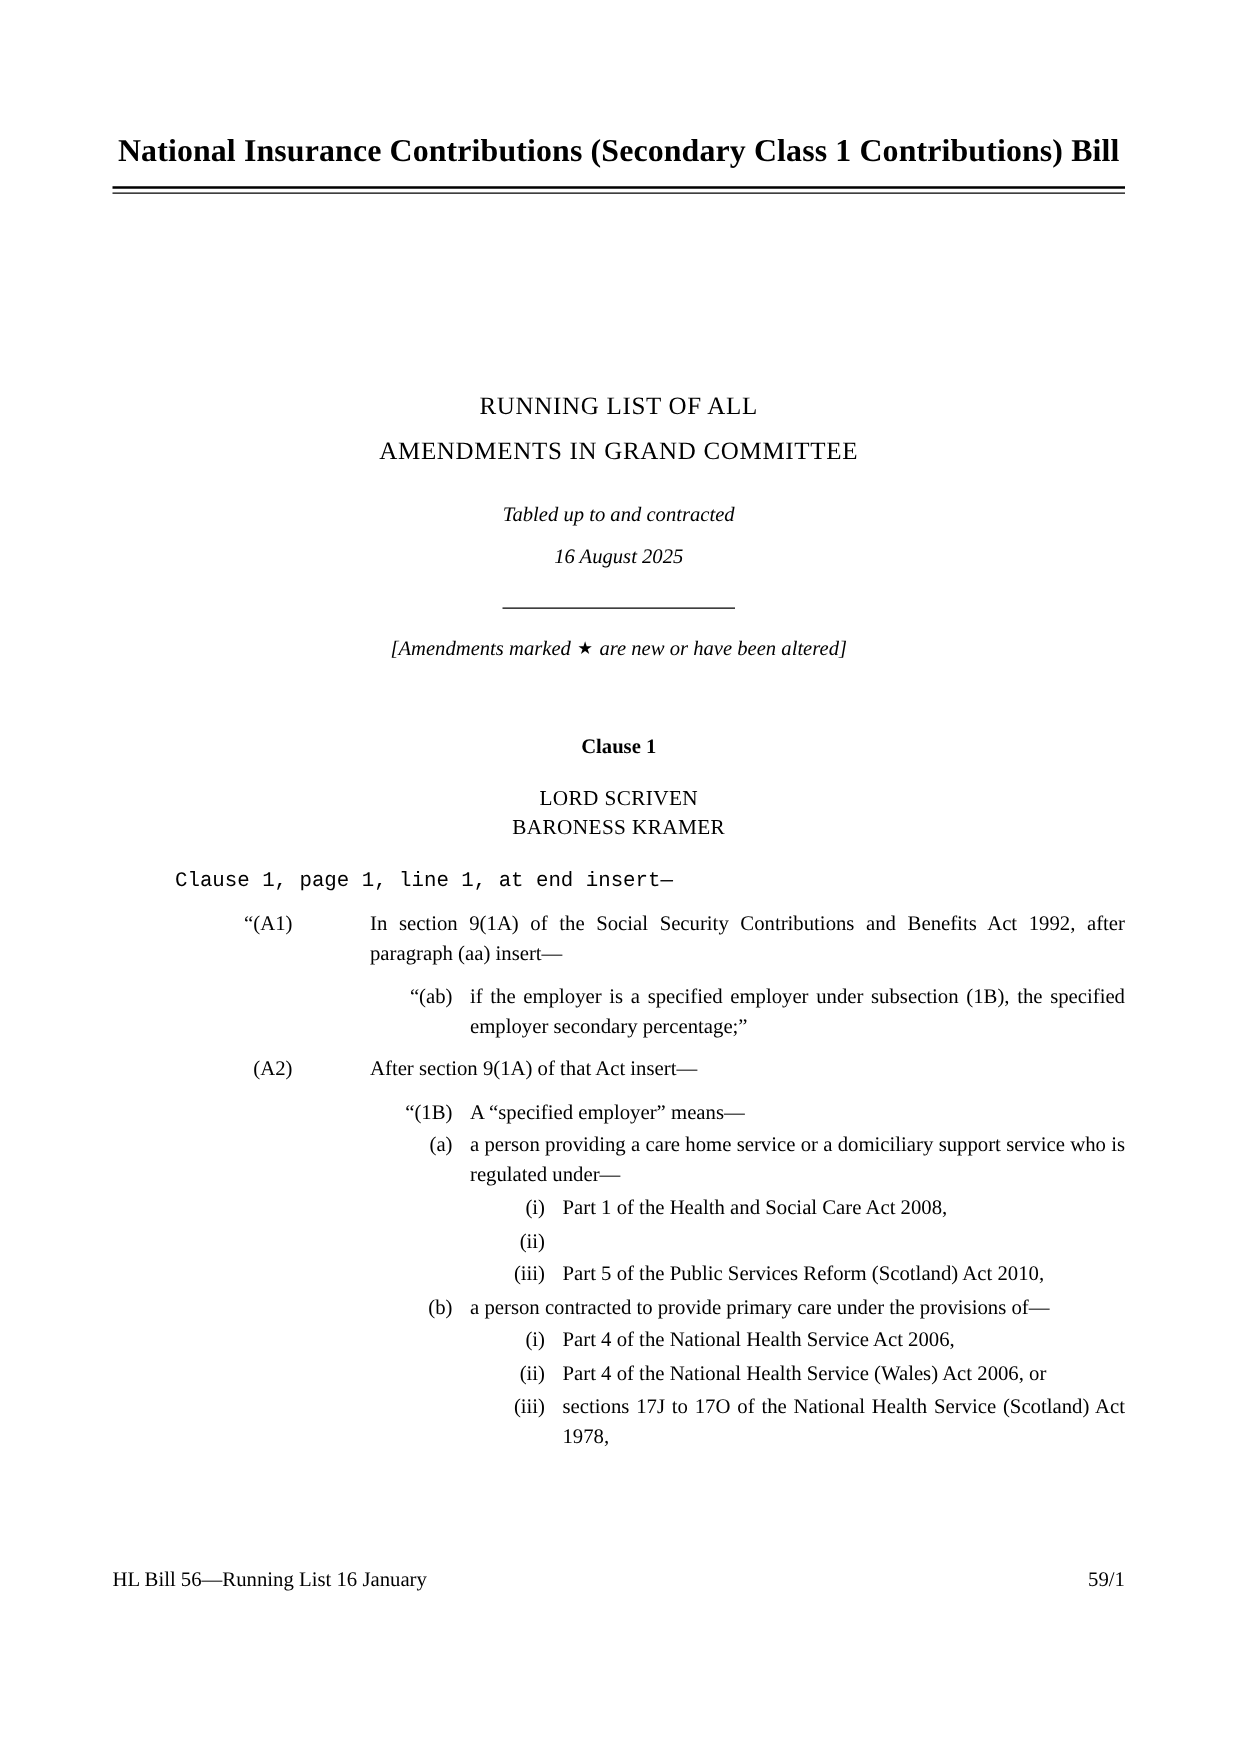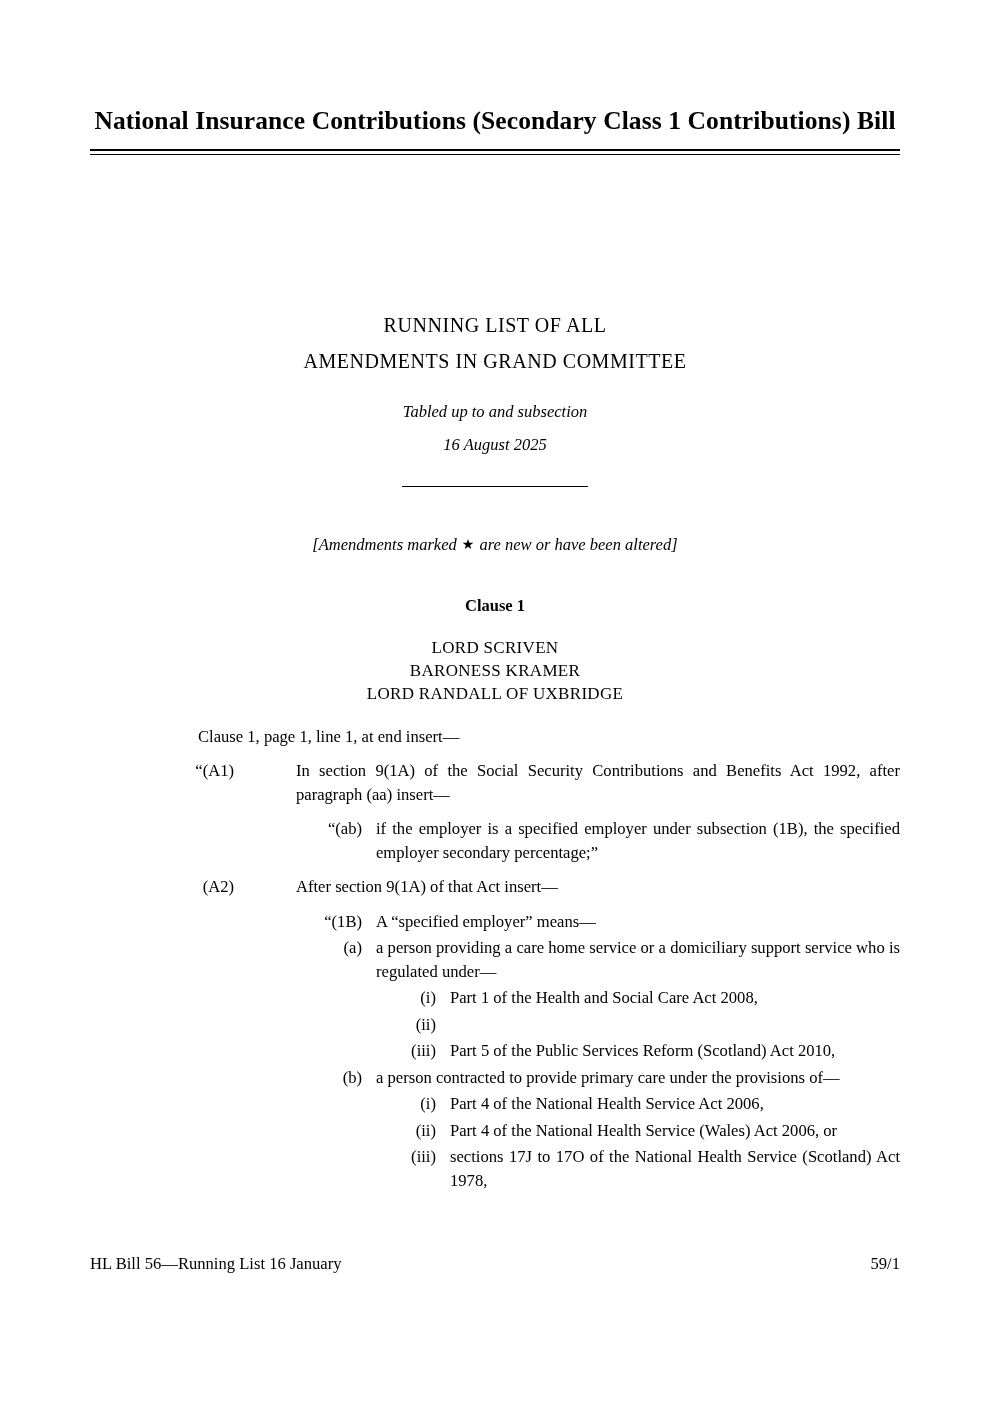--- a/index.html
+++ b/index.html
@@ -62,56 +62,57 @@
   .rule-short {
     width: 186px;
     margin: 25px auto 0 auto;
     border-top: 1.3px solid #000;
   }
 
   .star-note {
     text-align: center;
     font-style: italic;
     font-size: 16.5px;
-    margin-top: 48px;
+    margin-top: 22px;
   }
   .star-note .star {
     font-style: normal;
     font-size: 14px;
     vertical-align: 1px;
     padding: 0 1px;
   }
 
   
   .clause-heading {
     text-align: center;
     font-weight: bold;
     font-size: 16.5px;
-    margin-top: 41px;
+    margin-top: 58px;
   }
   .sponsors {
     text-align: center;
     margin-top: 20px;
   }
   .sponsor {
     font-size: 17px;
     line-height: 23px;
     letter-spacing: 0.3px;
   }
 
   
   .amend-body {
     margin-top: 20px;
     font-size: 16.6px;
     line-height: 23.5px;
   }
 
   .lead-line {
-    margin-left: 108px;
+    margin-left: 50px;
     margin-top: 11px;
+    font-family: Liberation Mono, monospace;
   }
 
   
   .row {
     display: flex;
     align-items: flex-start;
     margin-top: 11px;
   }
   .row.tight { margin-top: 3px; }
 
@@ -155,38 +156,37 @@
 <body>
 
 <div class="page">
 
   <h1 class="doc-title">National Insurance Contributions (Secondary Class 1 Contributions) Bill</h1>
   <div class="rule-double"></div>
 
   <div class="center-block">
     <div class="caps-line">RUNNING LIST OF ALL</div>
     <div class="caps-line second">AMENDMENTS IN GRAND COMMITTEE</div>
-    <div class="ital-line first">Tabled up to and subsection</div>
+    <div class="ital-line first">Tabled up to and contracted</div>
     <div class="ital-line">16 August 2025</div>
   </div>
 
   <div class="rule-short"></div>
 
   <div class="star-note">
     <span>[Amendments marked</span>
     <span class="star">★</span>
     <span>are new or have been altered]</span>
   </div>
 
   <div class="clause-heading">Clause 1</div>
 
   <div class="sponsors">
     <div class="sponsor">LORD SCRIVEN</div>
     <div class="sponsor">BARONESS KRAMER</div>
-    <div class="sponsor">LORD RANDALL OF UXBRIDGE</div>
   </div>
 
   <div class="amend-body">
 
     <div class="lead-line">Clause 1, page 1, line 1, at end insert—</div>
 
     <div class="row lvl1">
       <span class="marker">“(A1)</span>
       <span class="content">In section 9(1A) of the Social Security Contributions and Benefits Act 1992, after paragraph (aa) insert—</span>
     </div>

